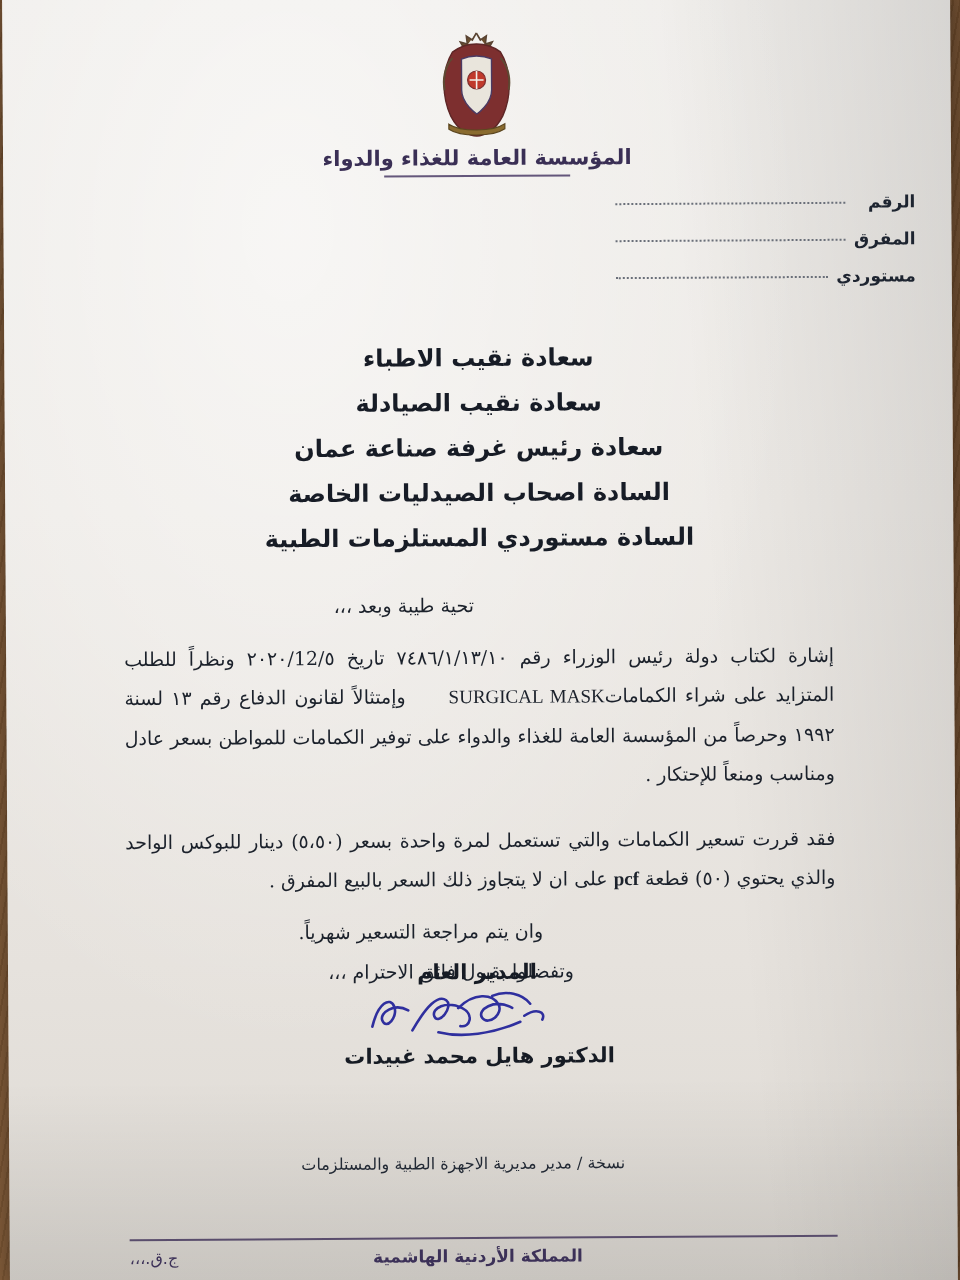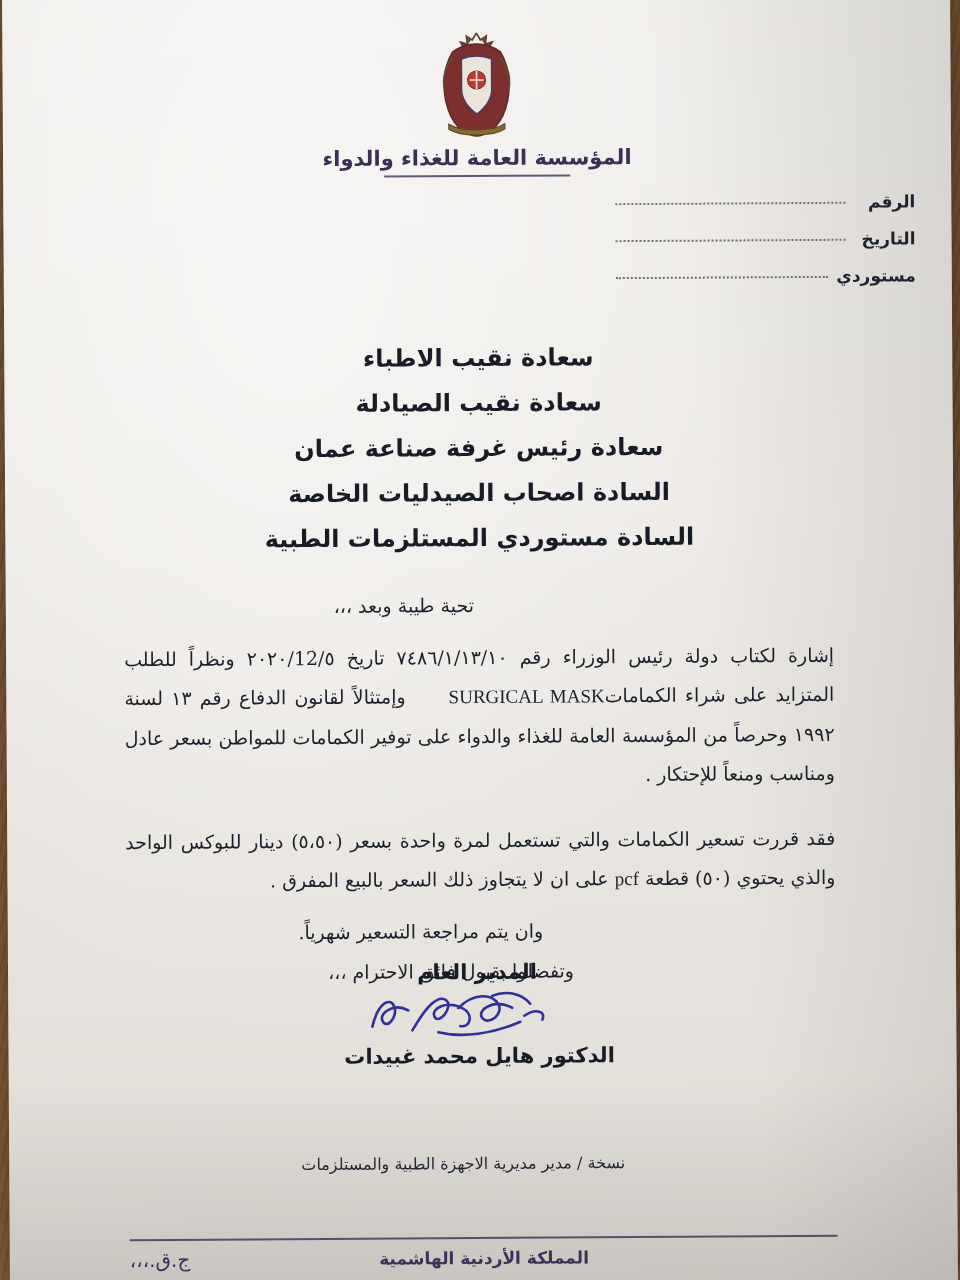--- a/index.html
+++ b/index.html
@@ -163,21 +163,21 @@
   }
   .para {
     font-size: 19px;
     line-height: 2.05;
     text-align: justify;
     text-align-last: right;
     margin: 0 0 20px 0;
   }
   .para.p2 { margin-top: 26px; }
   .latin { font-family: "Liberation Serif", serif; margin-left: 43px; }
-  .latin-b { font-family: "Liberation Serif", serif; font-weight: 400; }
+  .latin-b { font-family: "Liberation Serif", serif; font-weight: 700; }
   .line-center {
     font-size: 19px;
     text-align: center;
     margin: 0 0 6px 0;
     padding-right: 120px;
   }
   .closing {
     font-size: 19px;
     text-align: center;
     margin: 18px 0 0 0;
@@ -250,21 +250,21 @@
     left: 120px;
     right: 120px;
     direction: rtl;
     display: flex;
     align-items: center;
     justify-content: space-between;
     font-family: "DejaVu Sans", sans-serif;
     color: #3c3158;
   }
   #footer-left {
-    font-size: 20px;
+    font-size: 16px;
     letter-spacing: 1px;
   }
   #footer-center {
     font-size: 17px;
     font-weight: 700;
     flex: 1;
     text-align: center;
     padding-right: 60px;
   }
 </style>
@@ -301,21 +301,21 @@
       <div id="org-name">المؤسسة العامة للغذاء والدواء</div>
       <div id="org-rule"></div>
     </div>
 
     <div id="ref-block">
       <div class="ref-row">
         <span class="ref-label">الرقم</span>
         <span class="ref-dots"></span>
       </div>
       <div class="ref-row">
-        <span class="ref-label">التاريخ</span>
+        <span class="ref-label">المفرق</span>
         <span class="ref-dots"></span>
       </div>
       <div class="ref-row">
         <span class="ref-label">مستوردي</span>
         <span class="ref-dots"></span>
       </div>
     </div>
 
     <div id="addressees">
       <div class="addressee">سعادة نقيب الاطباء</div>

